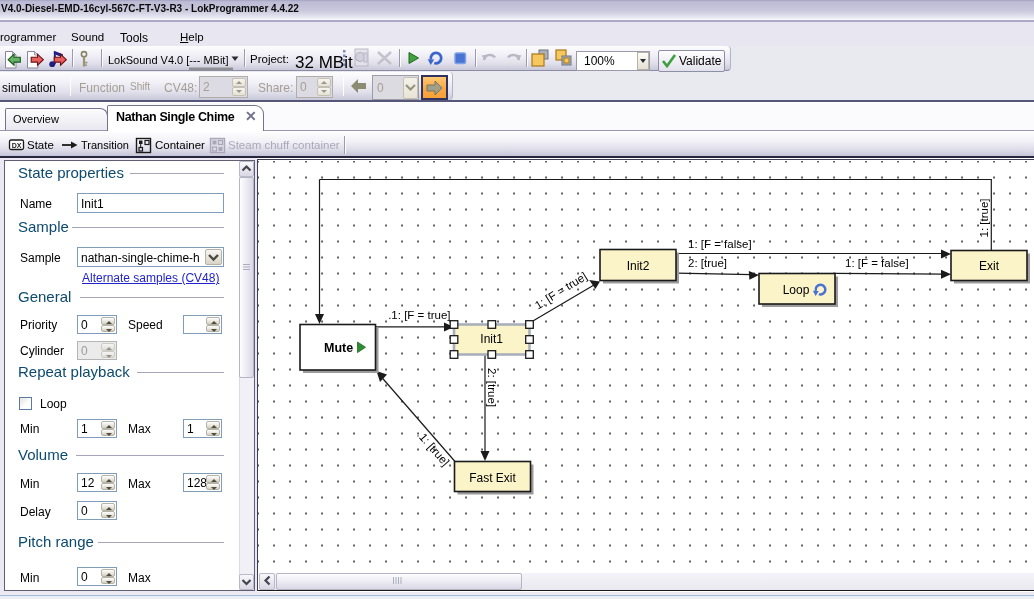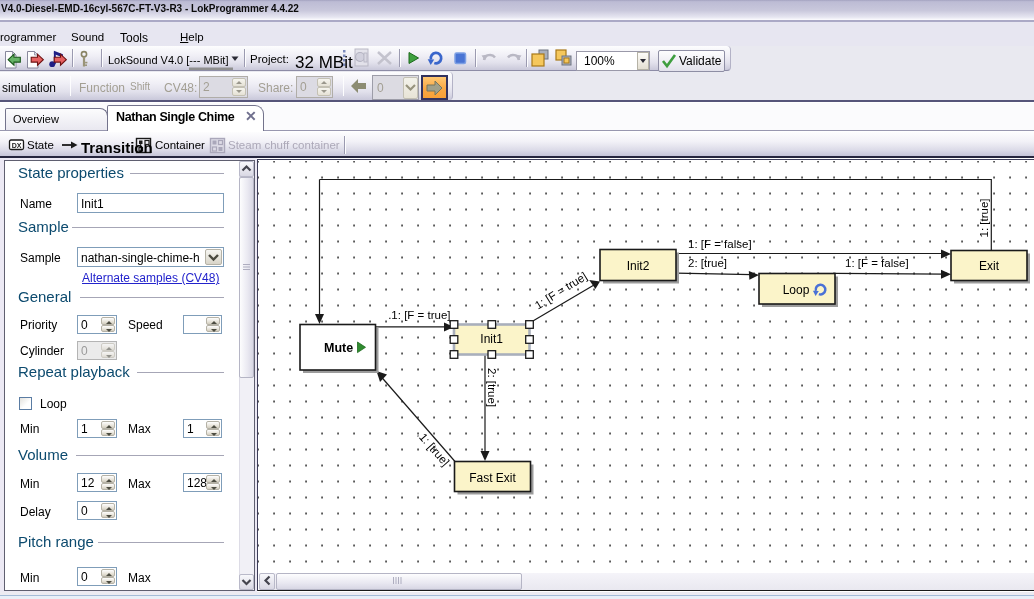--- a/index.html
+++ b/index.html
@@ -205,21 +205,21 @@
     <rect x="210.5" y="6.5" width="14" height="14" stroke-width="1.4" fill="#dddbe6"></rect>
     <rect x="212.5" y="8.5" width="4" height="4" fill="#aaa7ba" stroke="none"></rect>
     <rect x="218.5" y="8.5" width="4" height="4" stroke-width="1.2"></rect>
     <rect x="212.5" y="15" width="4" height="4" stroke-width="1.2"></rect>
     <rect x="218.5" y="15" width="4" height="4" fill="#aaa7ba" stroke="none"></rect>
   </g>
   <rect x="344" y="4" width="1" height="18" fill="#9b9ab0"></rect>
     <rect x="345" y="4" width="1" height="18" fill="#fdfdfe"></rect>
 </svg>
 <div class="ab" style="left:27px;top:139px;font-size:11.5px;">State</div>
-<div class="ab" style="left:81px;top:139px;font-size:15px;font-weight:bold;">Transition</div>
+<div class="ab" style="left:81px;top:139px;font-size:11px;">Transition</div>
 <div class="ab" style="left:155px;top:139px;font-size:11.5px;">Container</div>
 <div class="ab" style="left:228px;top:139px;font-size:11.5px;color:#aca8b8;">Steam chuff container</div>
 
 <div class="ab" style="left:0;top:158px;width:257px;height:441px;background:#ece9f4;"></div>
 <div class="ab" style="left:4px;top:160px;width:251px;height:431px;background:#fff;border:1px solid #5f5f70;"></div>
 <div class="hdr" style="left:18px;top:164px;">State properties</div>
 <div class="hline" style="left:130px;top:173px;width:94px;"></div>
 <div class="lbl" style="left:20px;top:197px;">Name</div>
 <div class="ab" style="left:77px;top:193px;width:147px;height:20px;background:#fff;border:1px solid #7f9db9;"></div>
 <div class="lbl" style="left:81px;top:197px;">Init1</div>

